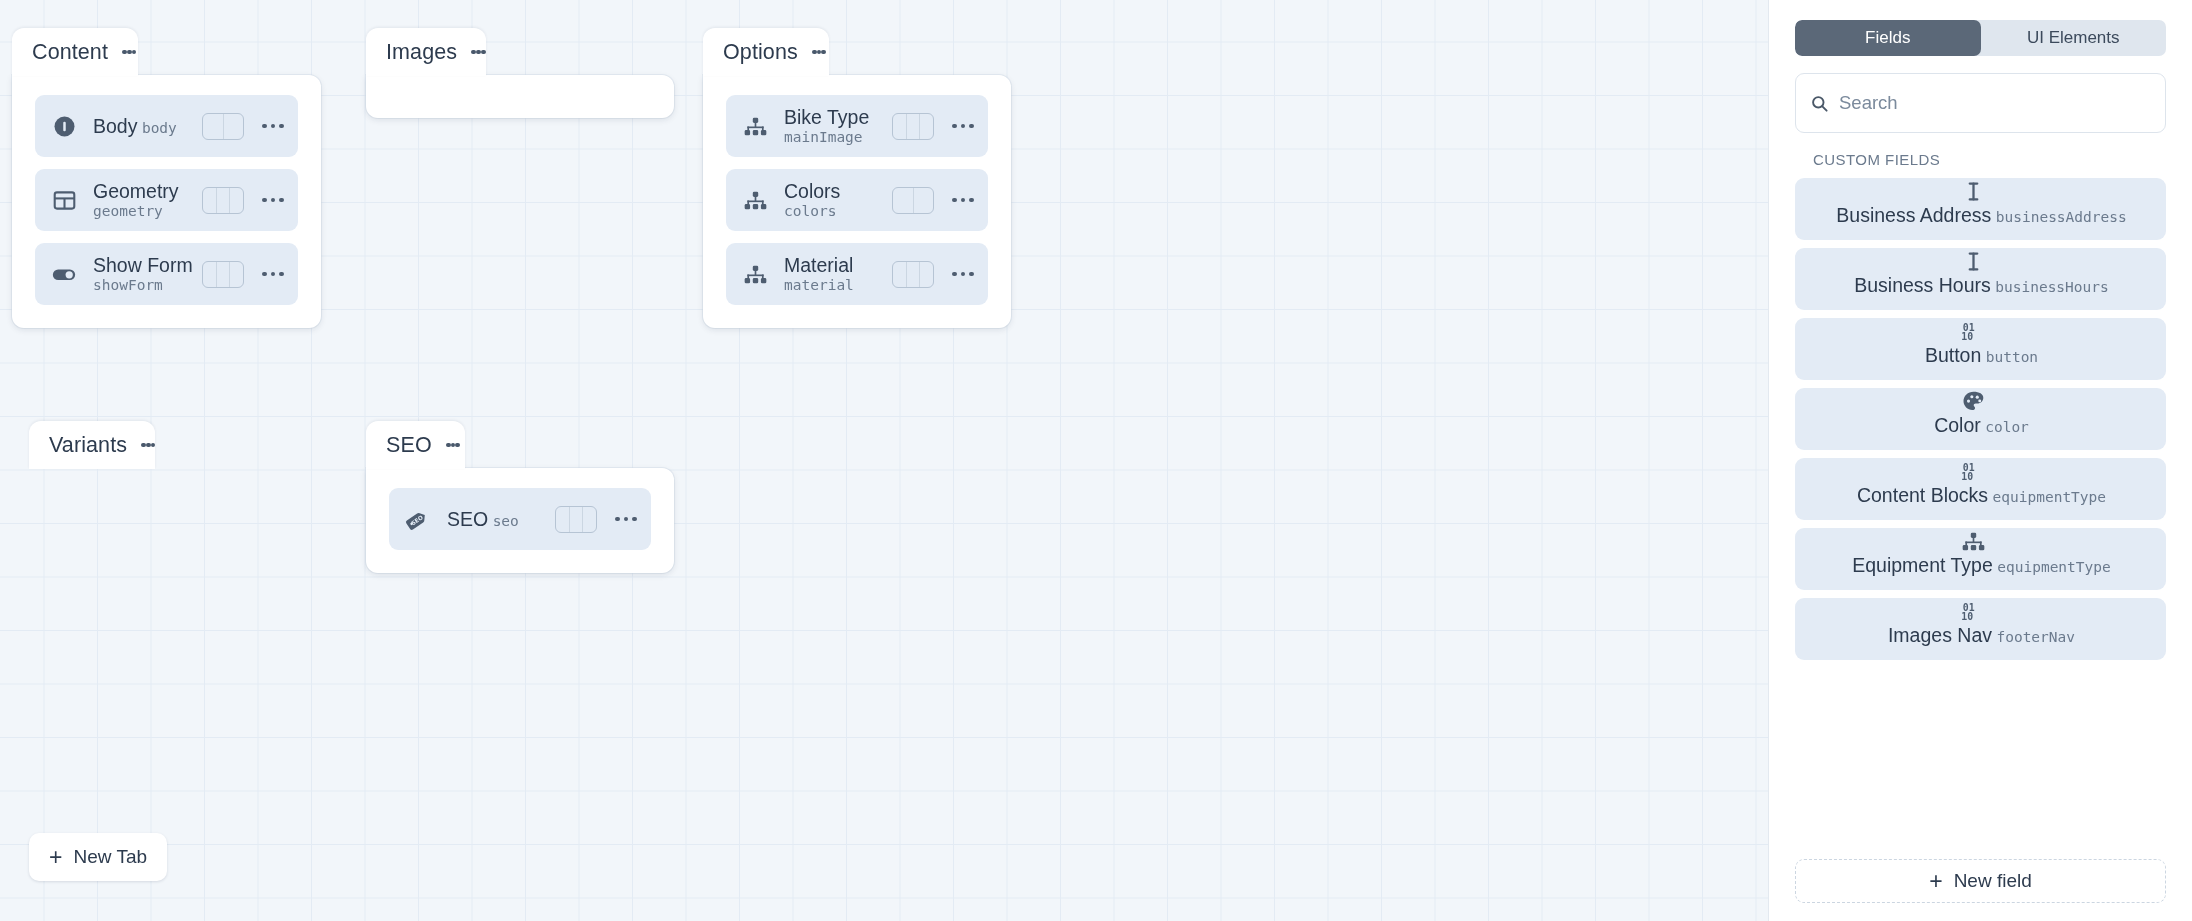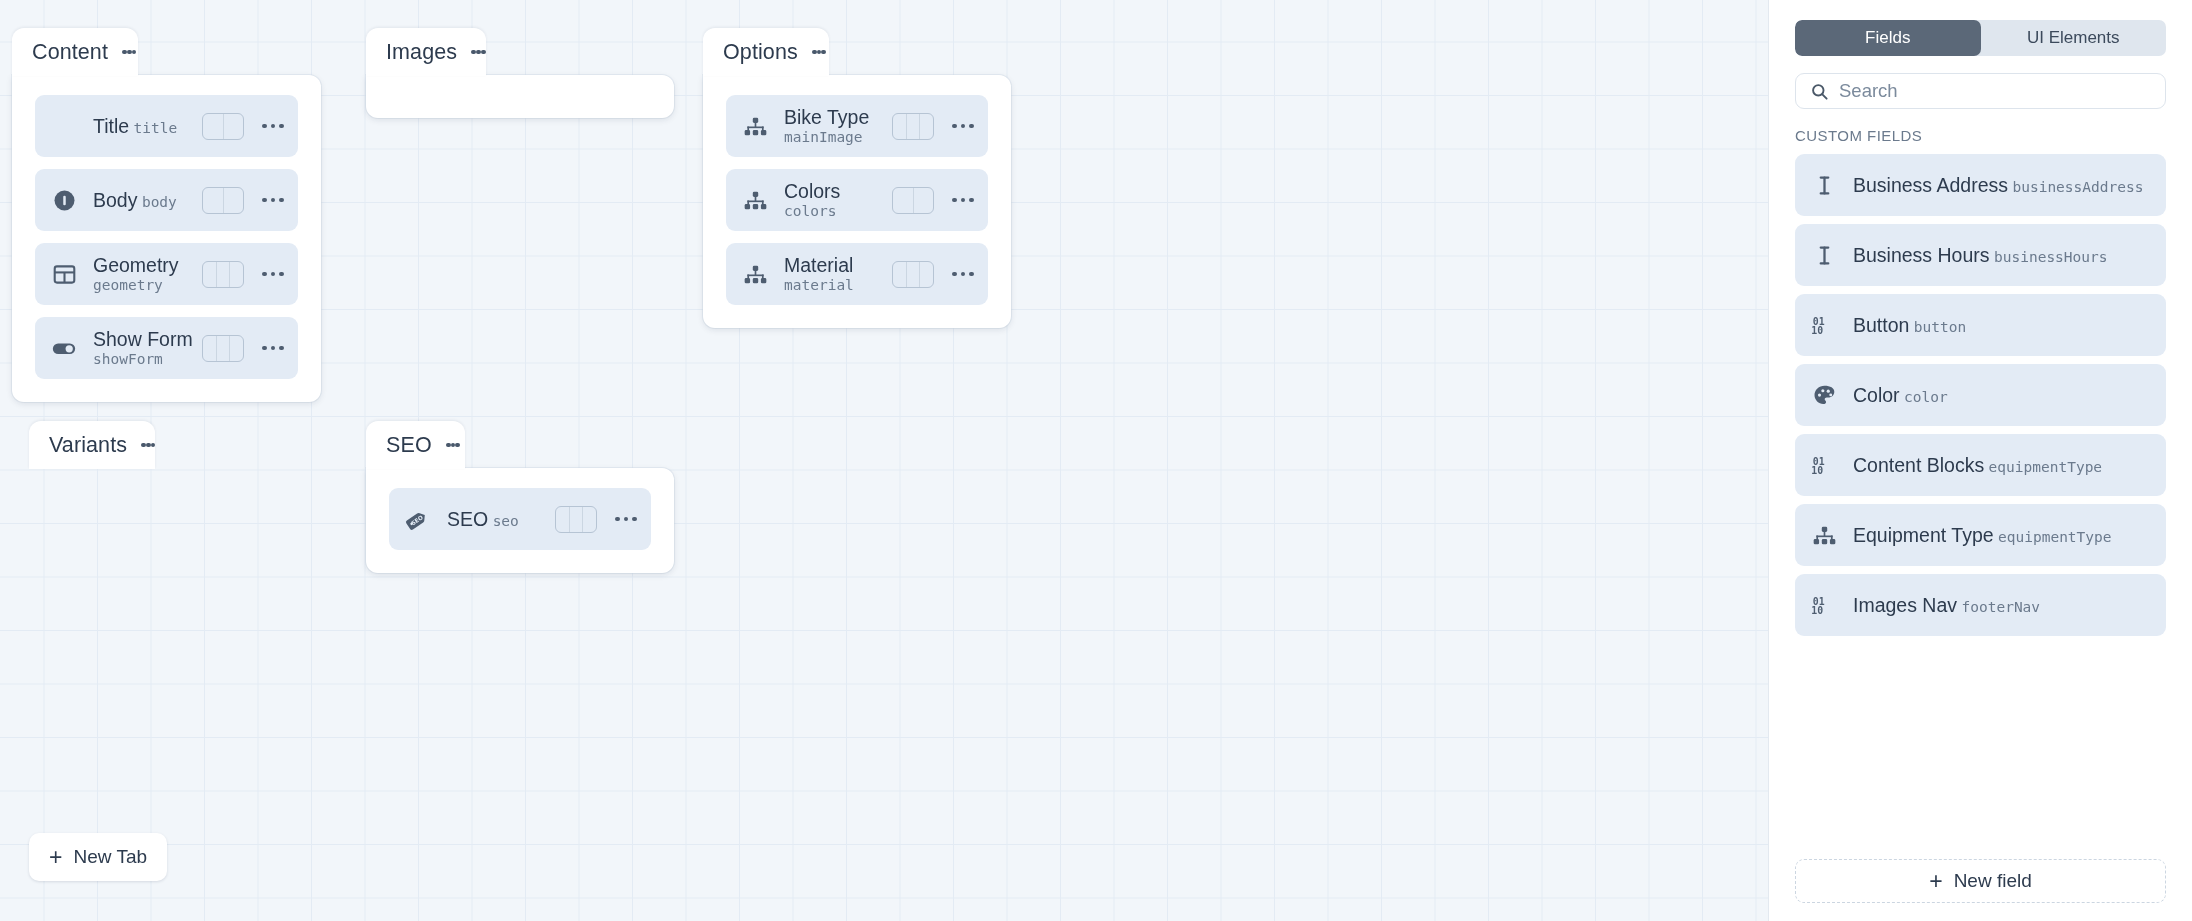--- a/index.html
+++ b/index.html
@@ -150,21 +150,21 @@
     flex: 1 1 0;
     display: flex; align-items: center; justify-content: center;
     font-size: 17px;
     color: #3c4a5c;
     cursor: pointer;
   }
   .seg.active { background: #5b6878; color: #ffffff; border-radius: 7px; font-weight: 400;}
 
   .search-box {
     margin-top: 17px;
-    height: 36px;
+    height: 60px;
     border: 1.3px solid #dde4ec;
     border-radius: 9px;
     display: flex; align-items: center;
     padding: 0 14px;
     gap: 10px;
   }
   .search-box input {
     border: none; outline: none;
     font-family: "Liberation Sans", sans-serif;
     font-size: 18.5px;
@@ -172,30 +172,32 @@
     background: transparent;
     width: 100%;
   }
   .search-box input::placeholder { color: #7b8a9c; }
 
   .section-label {
     margin-top: 18px; margin-bottom: 10px;
     font-size: 15px;
     letter-spacing: .45px;
     color: #6b7a8d;
+    margin-left: 18px;
   }
 
   .field-list { position: relative; }
   .sb-item {
     display: flex; align-items: center;
     background: #e3ebf5;
     border-radius: 9px;
     height: 62px;
     padding: 0 14px 0 16px;
     margin-bottom: 8px;
+    flex-direction: column;
   }
 
   
   .new-field-btn {
     position: absolute;
     left: 26px; right: 26px; bottom: 18px;
     height: 44px;
     border: 1.4px dashed #ccd6e1;
     border-radius: 9px;
     background: #ffffff;
@@ -223,36 +225,20 @@
       <span class="panel-tab-title">Content</span>
       <span class="tab-dots">
               <i></i>
               <i></i>
               <i></i>
             </span>
     </div>
     <div class="panel-body" style="width:309px">
 
     <div class="field-row">
-      <span class="field-icon empty"></span>
-      <span class="field-text">
-        <span class="field-label">Title</span>
-        <span class="field-key">title</span>
-      </span>
-      <span class="width-widget">
-                <span></span>
-                <span></span>
-              </span>
-      <span class="dots">
-                <i></i>
-                <i></i>
-                <i></i>
-              </span>
-    </div>
-    <div class="field-row">
       <span class="field-icon ">
                 <svg width="25" height="25" viewBox="0 0 24 24">
                   <circle cx="12" cy="12" r="9.6" fill="#4e5d70"></circle>
               <rect x="10.8" y="7.4" width="2.4" height="9.2" rx="1.1" fill="#e3ebf5"></rect>
                 </svg>
               </span>
       <span class="field-text">
         <span class="field-label">Body</span>
         <span class="field-key">body</span>
       </span>

